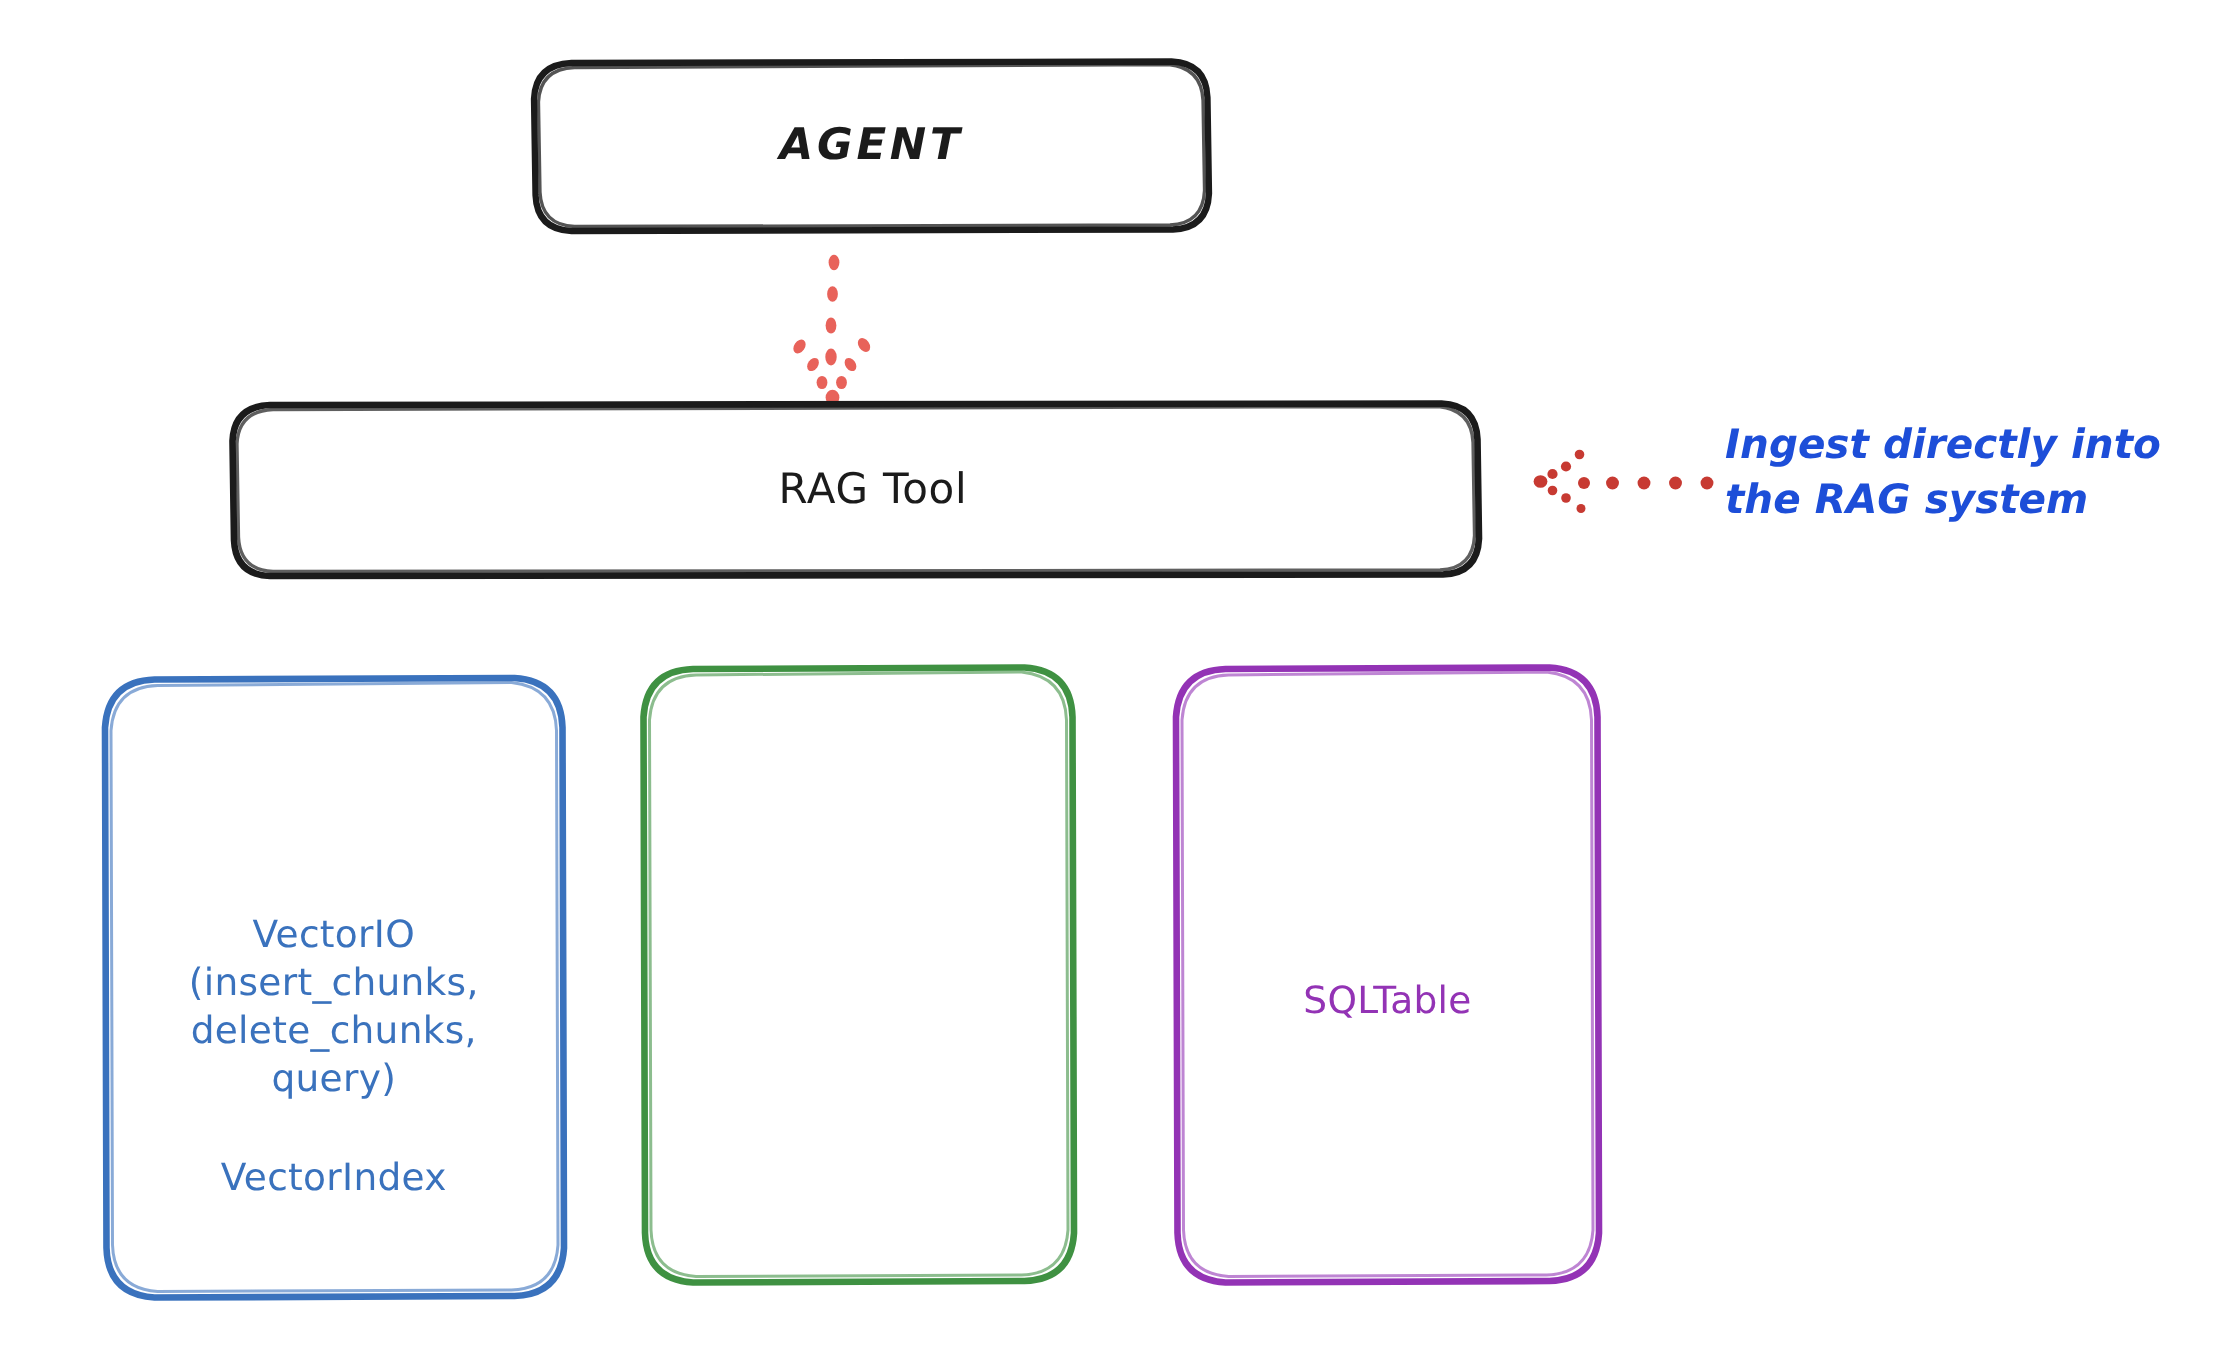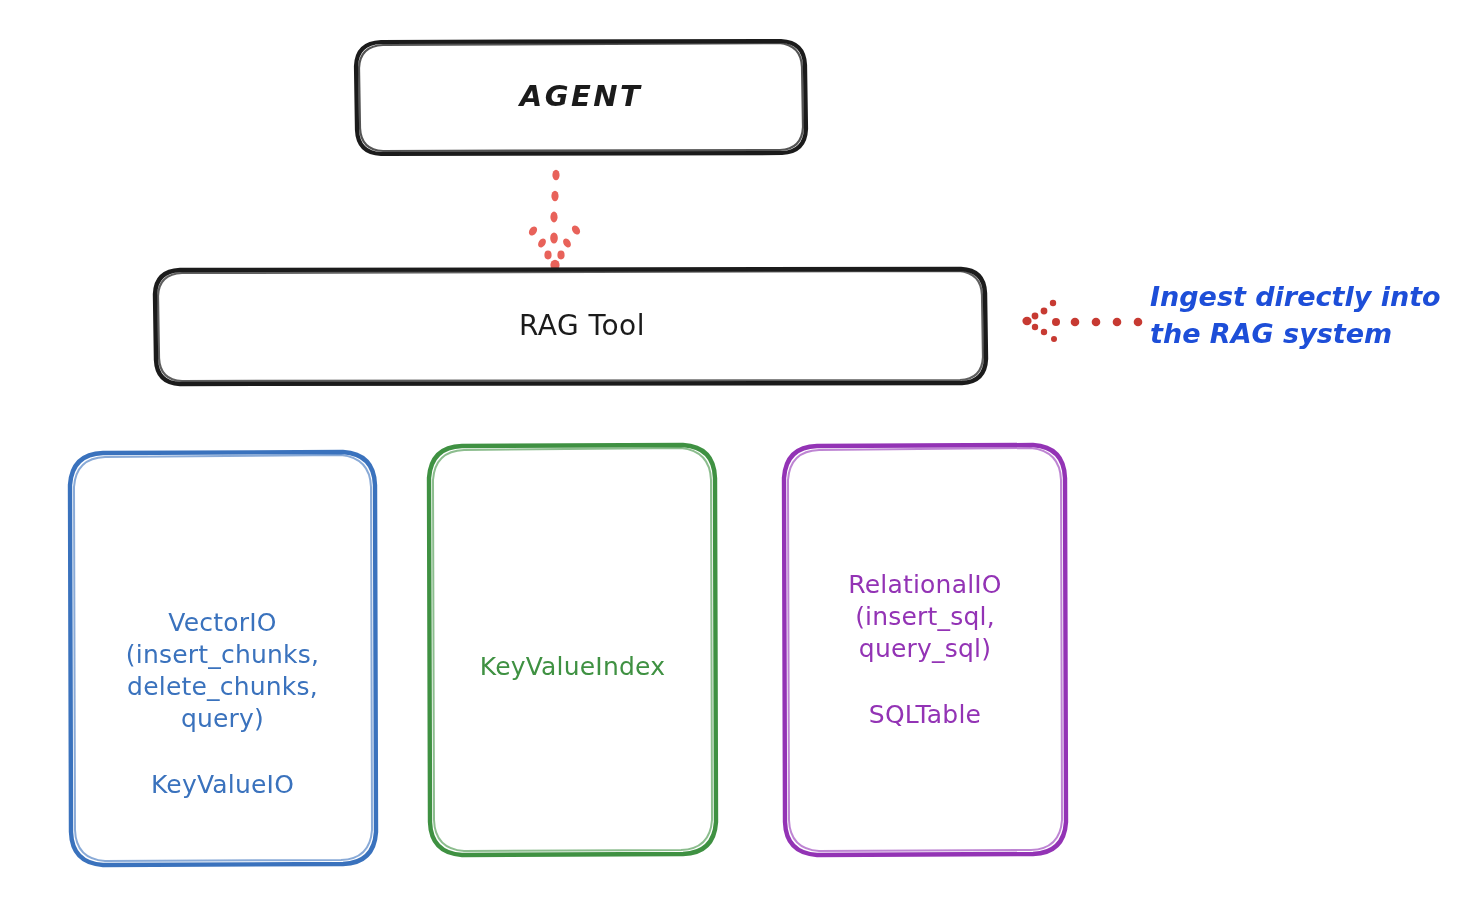--- a/index.html
+++ b/index.html
@@ -185,28 +185,24 @@
 
 <div class="node" id="rag-tool-node">
   <div class="node-label">RAG Tool</div>
 </div>
 
 <div class="node store" id="vector-node" style="color:#3a72bd">
   <div class="node-label primary">VectorIO
 (insert_chunks,
 delete_chunks,
 query)</div>
-  <div class="node-label secondary">KeyValueIO</div>
+  <div class="node-label secondary">VectorIndex</div>
 </div>
 
 <div class="node store" id="keyvalue-node" style="color:#3f9142">
-  <div class="node-label secondary">KeyValueIndex</div>
 </div>
 
 <div class="node store" id="relational-node" style="color:#9333b5">
-  <div class="node-label primary">RelationalIO
-(insert_sql,
-query_sql)</div>
   <div class="node-label secondary">SQLTable</div>
 </div>
 
 <div id="ingest-annotation" style="color:#1d4ed8">Ingest directly into
 the RAG system</div>
 
 </body></html>

